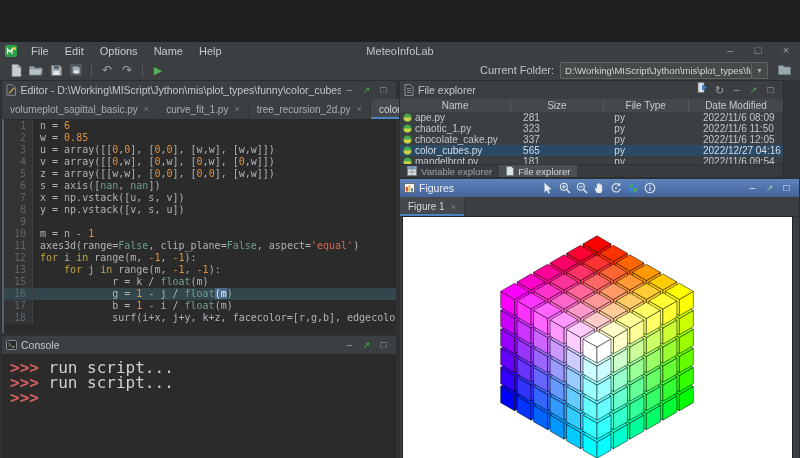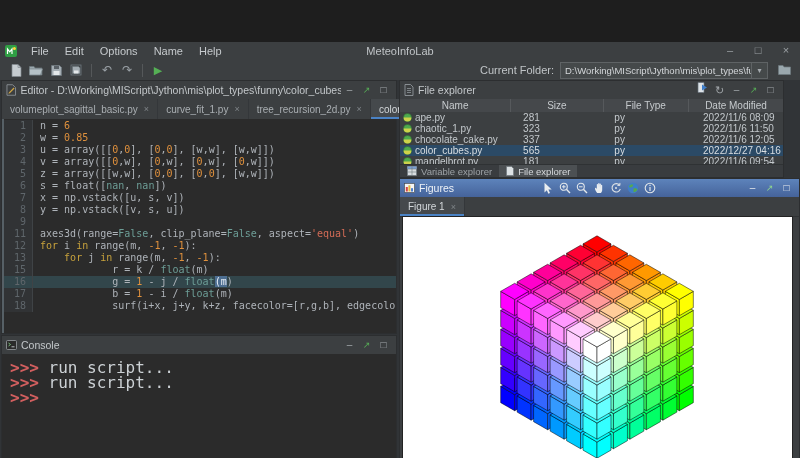--- a/index.html
+++ b/index.html
@@ -183,24 +183,25 @@
           <span class="x">×</span>
         </span>
     </div>
     <div class="codearea">
       <div>
           <div class="crow"><span class="ln">1</span><span class="ct"><span>n = </span><span class="tk-n">6</span></span></div>
           <div class="crow"><span class="ln">2</span><span class="ct"><span>w = </span><span class="tk-n">0.85</span></span></div>
           <div class="crow"><span class="ln">3</span><span class="ct"><span>u = array([[</span><span class="tk-n">0</span><span>,</span><span class="tk-n">0</span><span>], [</span><span class="tk-n">0</span><span>,</span><span class="tk-n">0</span><span>], [w,w], [w,w]])</span></span></div>
           <div class="crow"><span class="ln">4</span><span class="ct"><span>v = array([[</span><span class="tk-n">0</span><span>,w], [</span><span class="tk-n">0</span><span>,w], [</span><span class="tk-n">0</span><span>,w], [</span><span class="tk-n">0</span><span>,w]])</span></span></div>
           <div class="crow"><span class="ln">5</span><span class="ct"><span>z = array([[w,w], [</span><span class="tk-n">0</span><span>,</span><span class="tk-n">0</span><span>], [</span><span class="tk-n">0</span><span>,</span><span class="tk-n">0</span><span>], [w,w]])</span></span></div>
-          <div class="crow"><span class="ln">6</span><span class="ct"><span>s = float([</span><span class="tk-b">nan</span><span>, </span><span class="tk-b">nan</span><span>])</span></span></div>
+          <div class="crow"><span class="ln">6</span><span class="ct"><span>s = axis([</span><span class="tk-b">nan</span><span>, </span><span class="tk-b">nan</span><span>])</span></span></div>
           <div class="crow"><span class="ln">7</span><span class="ct"><span>x = np.vstack([u, s, v])</span></span></div>
           <div class="crow"><span class="ln">8</span><span class="ct"><span>y = np.vstack([v, s, u])</span></span></div>
           <div class="crow"><span class="ln">9</span></div>
+          <div class="crow"><span class="ln">10</span><span class="ct"><span>m = n - </span><span class="tk-n">1</span></span></div>
           <div class="crow"><span class="ln">11</span><span class="ct"><span>axes3d(range=</span><span class="tk-b">False</span><span>, clip_plane=</span><span class="tk-b">False</span><span>, aspect=</span><span class="tk-s">'equal'</span><span>)</span></span></div>
           <div class="crow"><span class="ln">12</span><span class="ct"><span class="tk-k">for</span><span> i </span><span class="tk-k">in</span><span> range(m, </span><span class="tk-n">-1</span><span>, </span><span class="tk-n">-1</span><span>):</span></span></div>
           <div class="crow"><span class="ln">13</span><span class="ct"><span>    </span><span class="tk-k">for</span><span> j </span><span class="tk-k">in</span><span> range(m, </span><span class="tk-n">-1</span><span>, </span><span class="tk-n">-1</span><span>):</span></span></div>
           <div class="crow"><span class="ln">15</span><span class="ct"><span>            r = k / </span><span class="tk-b">float</span><span>(m)</span></span></div>
           <div class="crow cur"><span class="ln">16</span><span class="ct"><span>            g = </span><span class="tk-n">1</span><span> - j / </span><span class="tk-b">float</span><span class="tk-m">(m</span><span>)</span></span></div>
           <div class="crow"><span class="ln">17</span><span class="ct"><span>            b = </span><span class="tk-n">1</span><span> - i / </span><span class="tk-b">float</span><span>(m)</span></span></div>
           <div class="crow"><span class="ln">18</span><span class="ct"><span>            surf(i+x, j+y, k+z, facecolor=[r,g,b], edgecolor=</span></span></div>
         </div>
     </div>
   </div>

